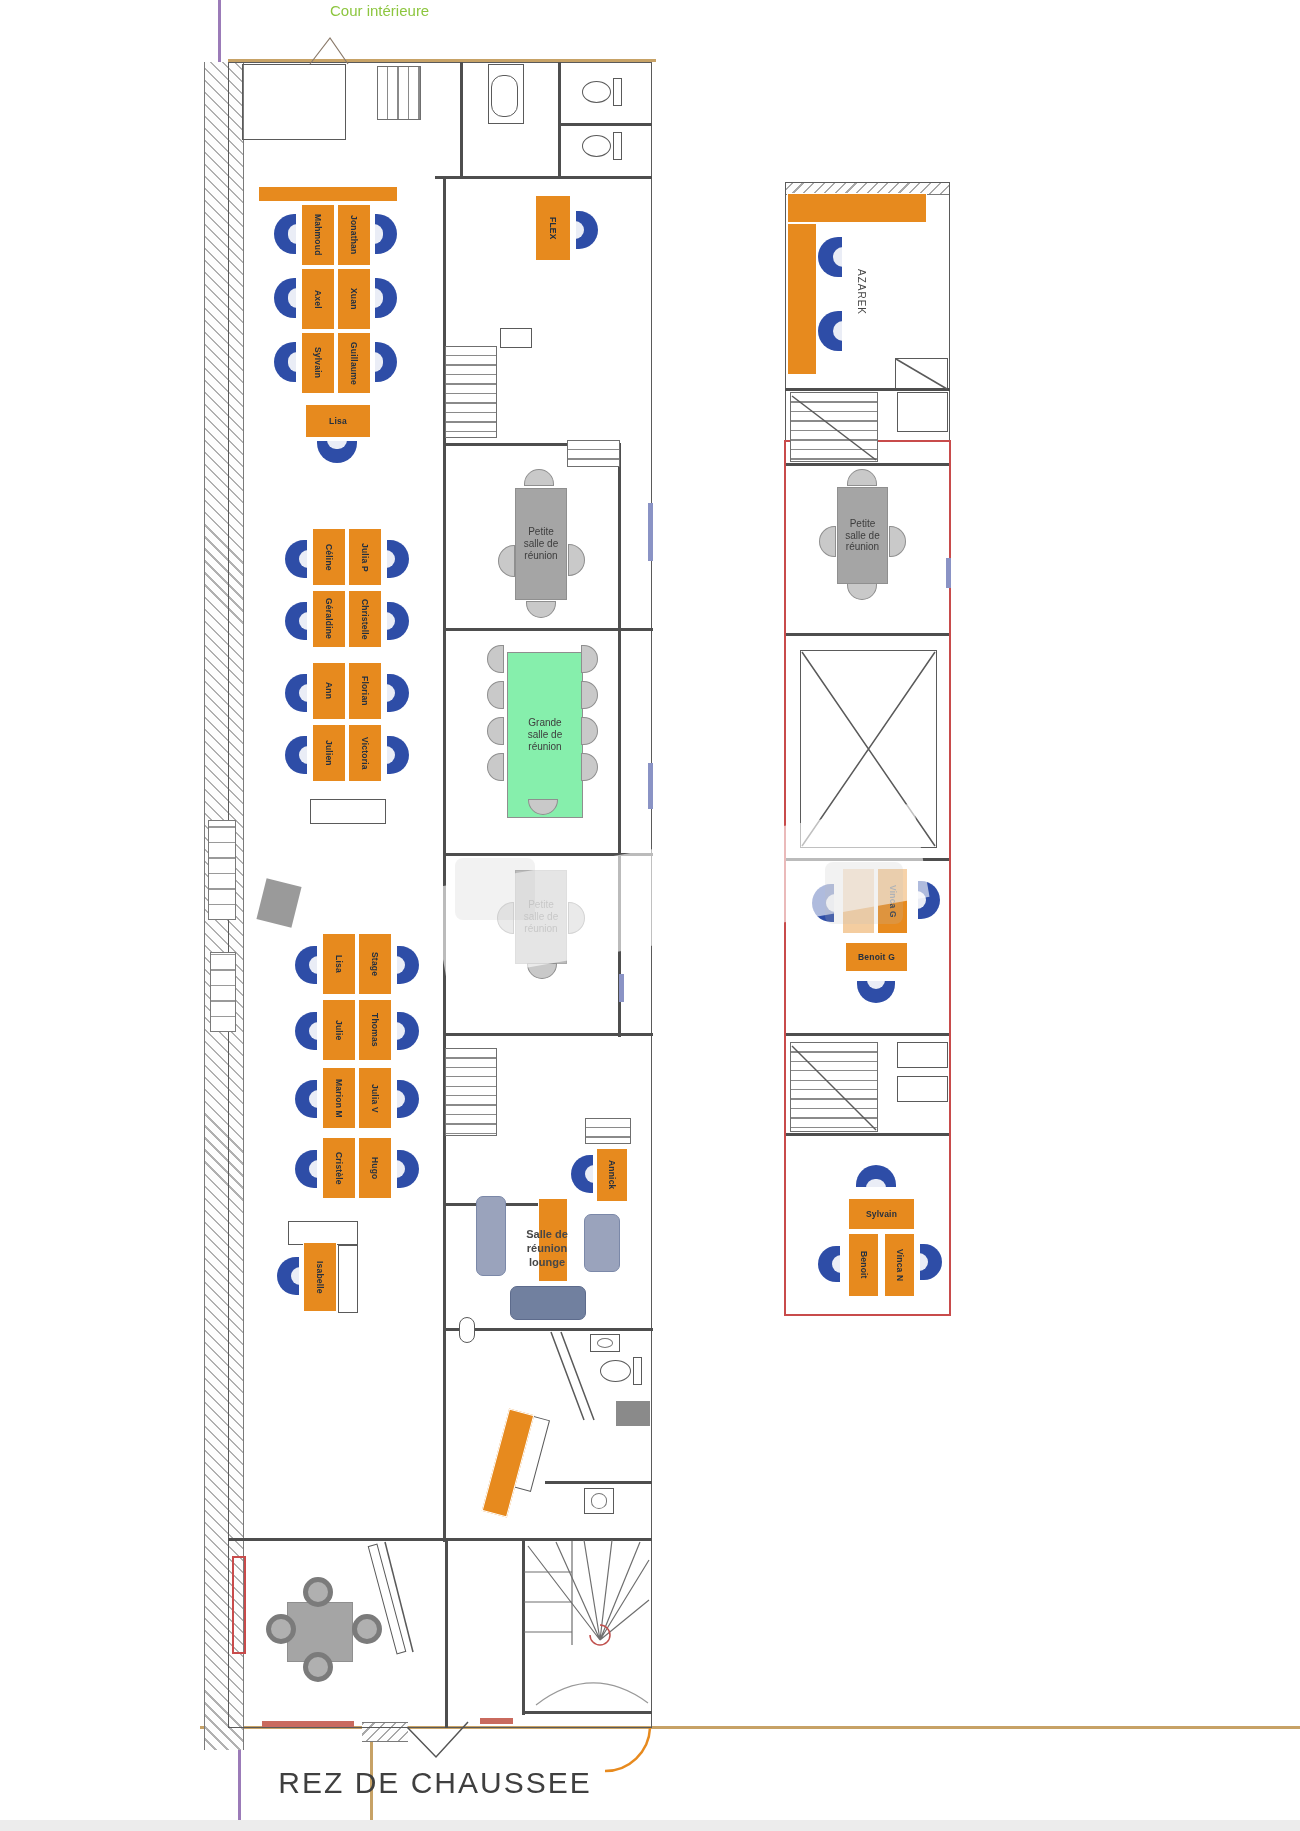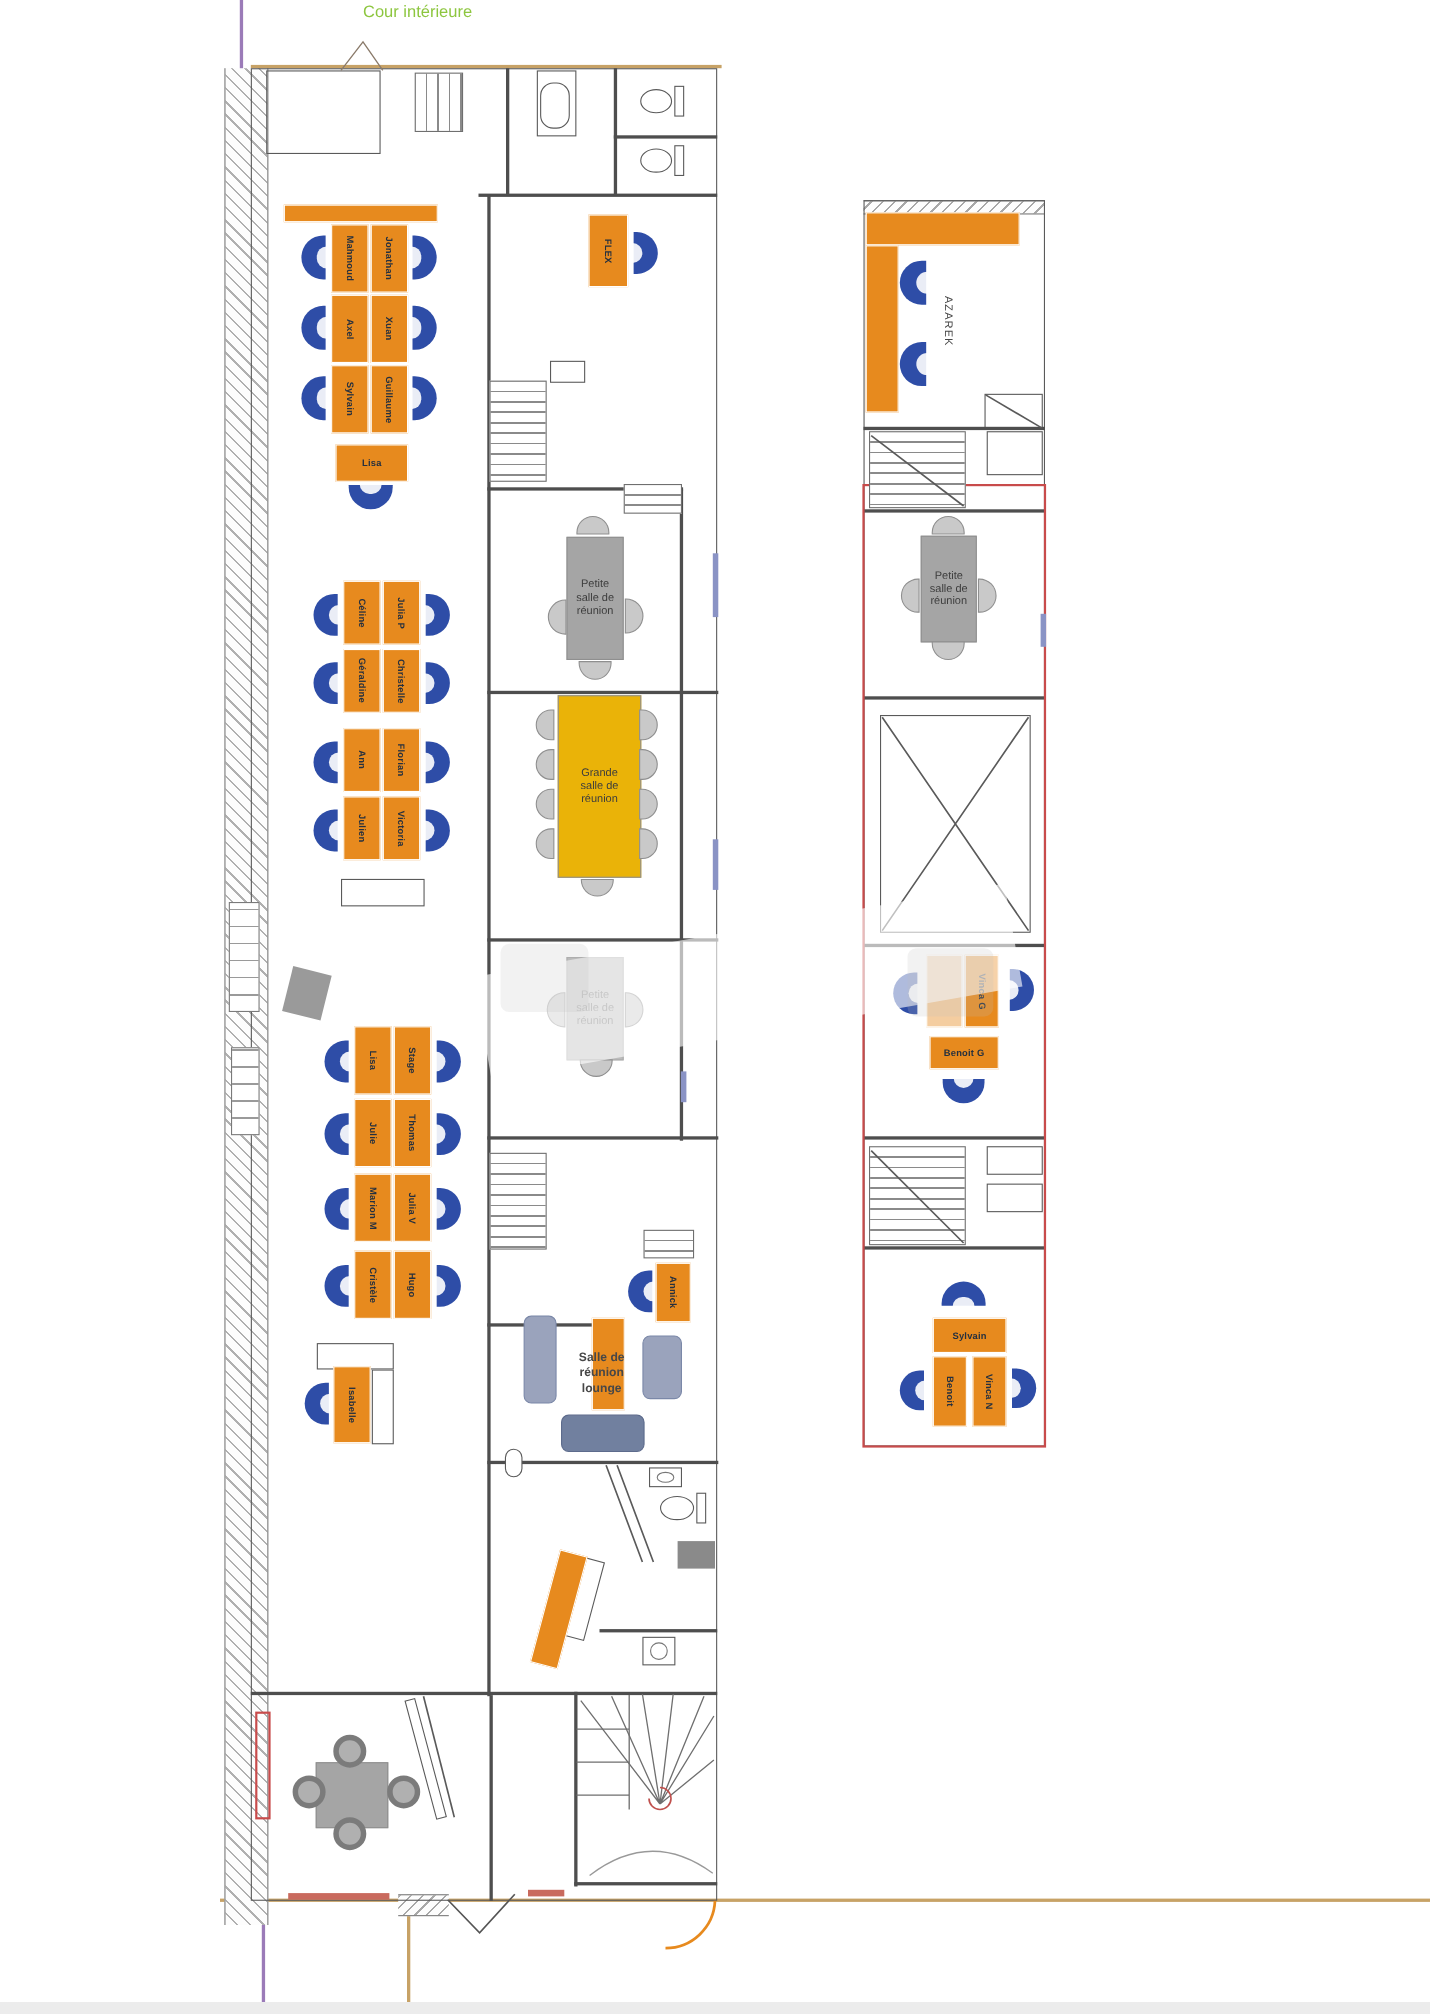--- a/index.html
+++ b/index.html
@@ -143,21 +143,21 @@
         <div class="abs " style="left: 20%; top: 18%; width: 60%; height: 64%; border: 1.3px solid rgb(119, 119, 119); border-radius: 50%;"></div>
       </div>
       <div class="abs " style="left: 616px; top: 1401px; width: 34px; height: 25px; background: rgb(138, 138, 138);"></div>
       <div class="abs " style="left: 459px; top: 1317px; width: 16px; height: 26px; background: rgb(255, 255, 255); border: 1.6px solid rgb(90, 90, 90); border-radius: 12px;"></div>
       <div class="abs " style="left: 261px; top: 882px; width: 36px; height: 42px; background: rgb(154, 154, 154); transform: rotate(14deg);"></div>
       <div class="abs tbl" style="left: 515px; top: 488px; width: 52px; height: 112px; background: rgb(165, 165, 165); border: 1px solid rgb(143, 143, 143); opacity: 1;">
         <div class="lbl">Petite
 salle de
 réunion</div>
       </div>
-      <div class="abs tbl" style="left: 507px; top: 632px; width: 76px; height: 166px; background: #eab308; border: 1px solid rgb(143, 143, 143); opacity: 1;">
+      <div class="abs tbl" style="left: 507px; top: 652px; width: 76px; height: 166px; background: #86efac; border: 1px solid rgb(143, 143, 143); opacity: 1;">
         <div class="lbl">Grande
 salle de
 réunion</div>
       </div>
       <div class="abs tbl" style="left: 515px; top: 870px; width: 52px; height: 94px; background: rgb(165, 165, 165); border: 1px solid rgb(143, 143, 143); opacity: 0.75;">
         <div class="lbl">Petite
 salle de
 réunion</div>
       </div>
       <div class="abs tbl" style="left: 837px; top: 487px; width: 51px; height: 97px; background: rgb(165, 165, 165); border: 1px solid rgb(143, 143, 143); opacity: 1;">
@@ -353,13 +353,14 @@
 réunion
 lounge</div>
       <div class="abs freelabel vert" style="left: 850px; top: 240px; width: 22px; height: 104px; font-size: 10px;">AZAREK</div>
       <div class="abs wmband" style="left: 435px; top: 845px; width: 490px; height: 95px; transform: rotate(-10deg);"></div>
       <div class="abs wm" style="left: 455px; top: 858px; width: 80px; height: 62px;"></div>
       <div class="abs wm" style="left: 825px; top: 862px; width: 78px; height: 62px;"></div>
       <div class="abs " style="left: 0px; top: 1820px; width: 1300px; height: 11px; background: rgb(236, 236, 236);"></div>
     </div>
 
   <div id="courtyard-label" class="abs">Cour intérieure</div>
+  <div id="floor-label" class="abs">REZ DE CHAUSSEE</div>
 </div>
 
 </body></html>

